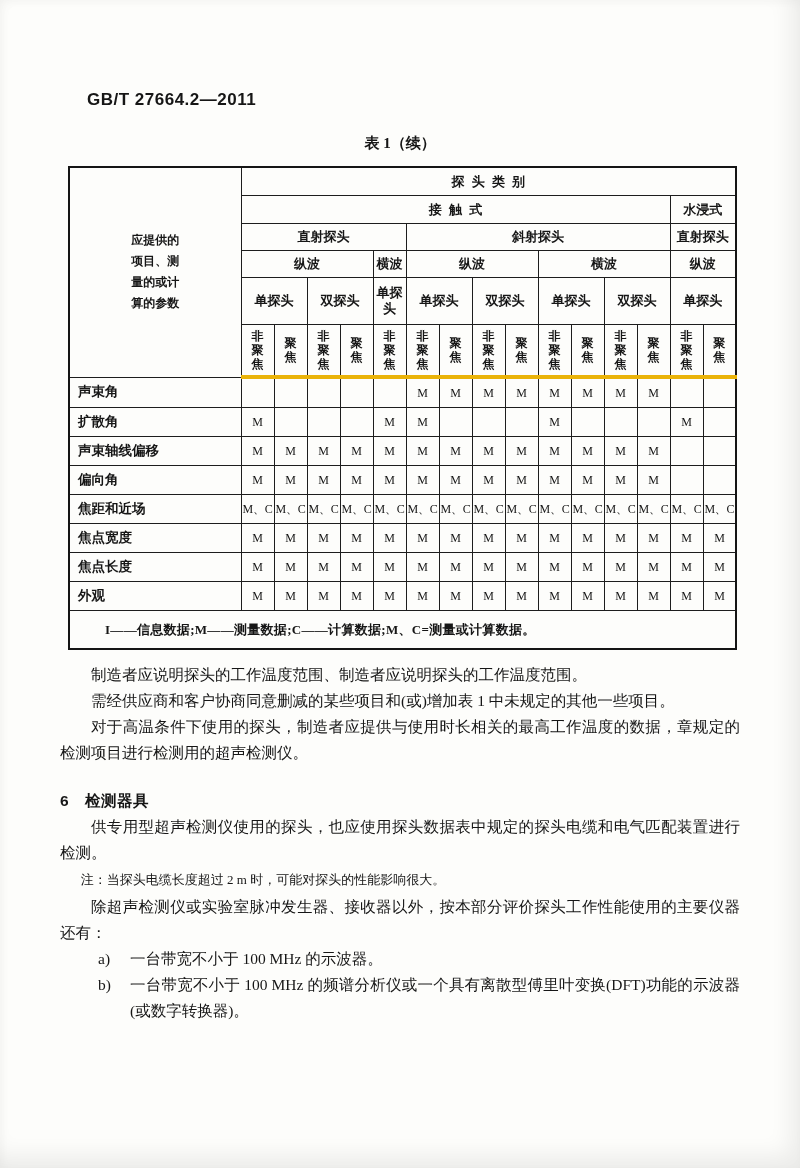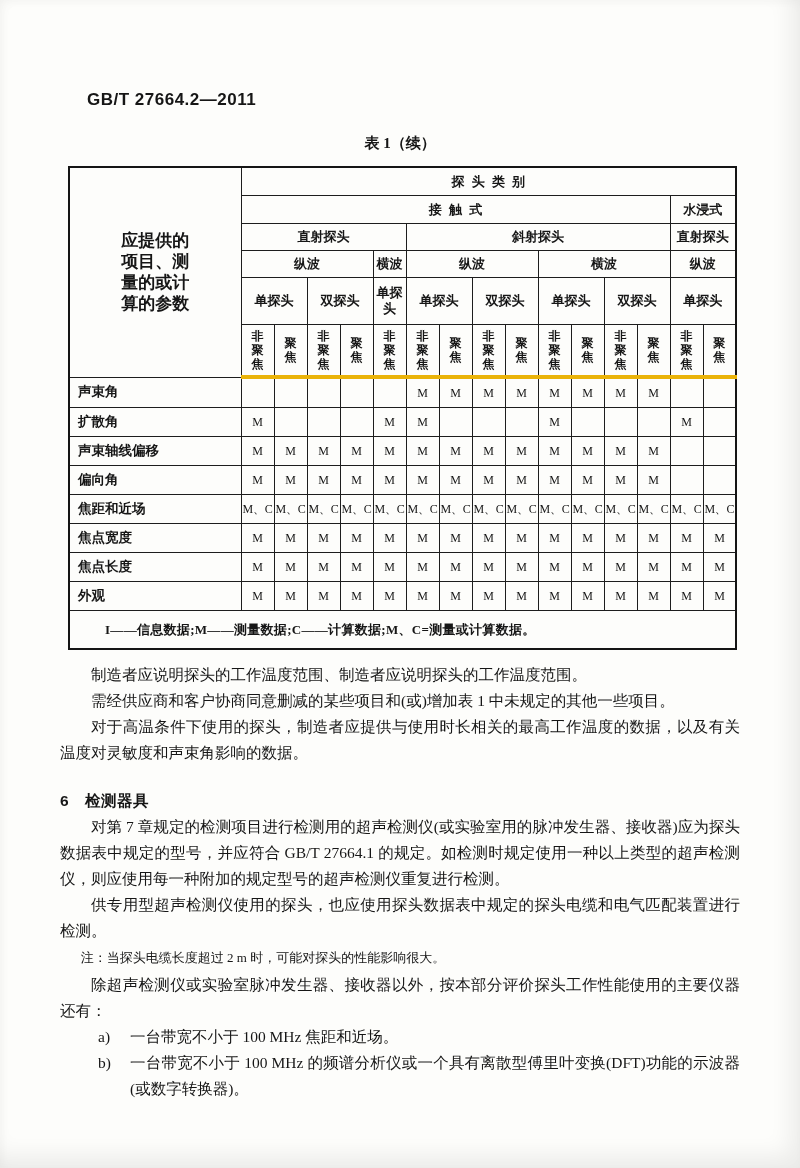--- a/index.html
+++ b/index.html
@@ -37,21 +37,21 @@
   }
   table { border:2px solid #151515; }
   tr.hr1 td { height:27px; }
   tr.hr2 td { height:27px; }
   tr.hr3 td { height:26px; }
   tr.hr4 td { height:26px; }
   tr.hr5 td { height:46px; }
   tr.hr6 td { height:50px; border-bottom:4px solid #eab308; }
   tr.dr  td { height:28px; }
   .spaced { letter-spacing:0.55em; text-indent:0.55em; }
-  .corner { font-size:17px;font-family:Liberation Serif, serif; }
+  .corner { font-size:12px;font-family:Liberation Serif, serif; }
   .corner div { line-height:21px; }
   .wrapcell { word-break:break-all; line-height:16px; padding:0 2px; }
   .vtext {
     display:inline-block; width:1.05em;
     word-break:break-all; line-height:14px;
     font-size:12px; vertical-align:middle;
   }
   td.rl { text-align:left; padding-left:8px; font-size:13.5px; }
   td.dc { font-weight:normal; font-size:12px; letter-spacing:-0.3px; white-space:nowrap; }
   td.legend {
@@ -315,32 +315,31 @@
 
     <tr>
       <td colspan="16" class="legend">I——信息数据;M——测量数据;C——计算数据;M、C=测量或计算数据。</td>
     </tr>
   </tbody>
     </table>
 
   <div class="content">
     <p class="para">制造者应说明探头的工作温度范围、制造者应说明探头的工作温度范围。</p>
     <p class="para">需经供应商和客户协商同意删减的某些项目和(或)增加表 1 中未规定的其他一些项目。</p>
-    <p class="para">对于高温条件下使用的探头，制造者应提供与使用时长相关的最高工作温度的数据，以及有关温度对灵敏度和声束角影响的数据。</p>
+    <p class="para">对于高温条件下使用的探头，制造者应提供与使用时长相关的最高工作温度的数据，章规定的检测项目进行检测用的超声检测仪。</p>
 
     <h2>6　检测器具</h2>
 
-    <p class="para">对第 7 章规定的检测项目进行检测用的超声检测仪(或实验室用的脉冲发生器、接收器)应为探头数据表中规定的型号，并应符合 GB/T 27664.1 的规定。如检测时规定使用一种以上类型的超声检测仪，则应使用每一种附加的规定型号的超声检测仪重复进行检测。</p>
     <p class="para">供专用型超声检测仪使用的探头，也应使用探头数据表中规定的探头电缆和电气匹配装置进行检测。</p>
     <p class="note">注：当探头电缆长度超过 2 m 时，可能对探头的性能影响很大。</p>
     <p class="para">除超声检测仪或实验室脉冲发生器、接收器以外，按本部分评价探头工作性能使用的主要仪器还有：</p>
 
     <div class="list-item">
       <span class="list-marker">a)</span>
-      <span class="list-text">一台带宽不小于 100 MHz 焦距和近场。</span>
+      <span class="list-text">一台带宽不小于 100 MHz 的示波器。</span>
     </div>
     <div class="list-item">
       <span class="list-marker">b)</span>
       <span class="list-text">一台带宽不小于 100 MHz 的频谱分析仪或一个具有离散型傅里叶变换(DFT)功能的示波器(或数字转换器)。</span>
     </div>
 
   </div>
 
 </div>
 

